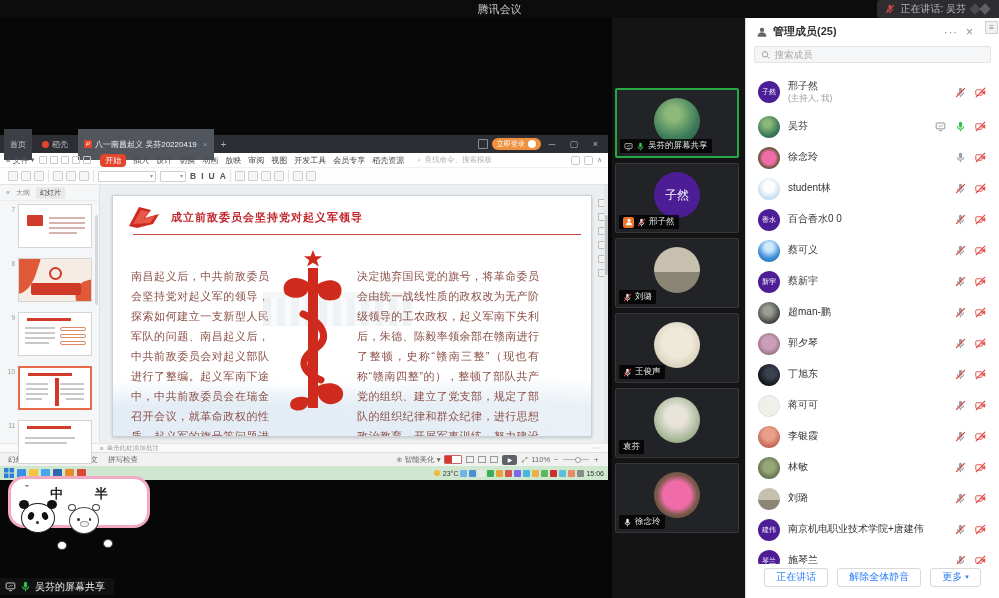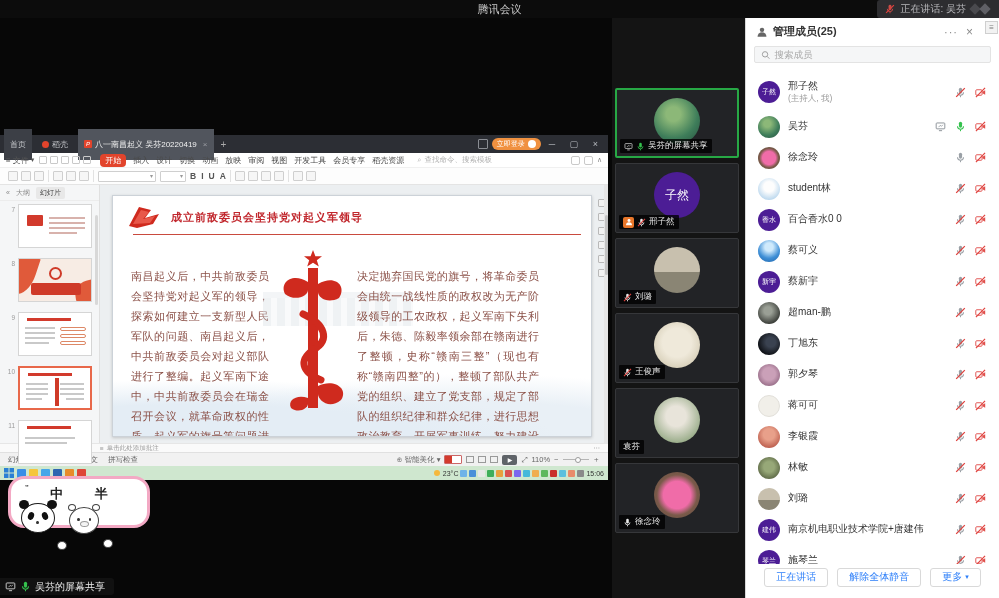--- a/index.html
+++ b/index.html
@@ -758,42 +758,42 @@
             <line x1="1.5" y1="12.5" x2="12.5" y2="1.5" stroke="#e0403c" stroke-width="1.6"></line>
           </svg>
           <svg width="11" height="11" viewBox="0 0 14 14">
             <rect x="1" y="3.5" width="8" height="7" rx="1.2" fill="none" stroke="#e0504c" stroke-width="1.2"></rect>
             <path d="M9.5 6.2 13 4v6l-3.5-2.2z" fill="#e0504c"></path>
             <line x1="1.2" y1="12.8" x2="12.8" y2="1.2" stroke="#e0403c" stroke-width="1.5"></line>
           </svg>
         </div>
       </div>
       <div class="m-row">
+        <div class="m-avatar av-mauve"></div>
+        <div class="m-nameblock">
+          <span class="m-name">郭夕琴</span>
+        </div>
+        <div class="m-icons">
+          <svg width="11" height="11" viewBox="0 0 14 14">
+            <rect x="5" y="1" width="4" height="7.5" rx="2" fill="#9aa0a6"></rect>
+            <path d="M3.2 6.8a3.8 3.8 0 0 0 7.6 0" fill="none" stroke="#9aa0a6" stroke-width="1.3"></path>
+            <line x1="7" y1="10.8" x2="7" y2="13" stroke="#9aa0a6" stroke-width="1.3"></line>
+            <line x1="1.5" y1="12.5" x2="12.5" y2="1.5" stroke="#e0403c" stroke-width="1.6"></line>
+          </svg>
+          <svg width="11" height="11" viewBox="0 0 14 14">
+            <rect x="1" y="3.5" width="8" height="7" rx="1.2" fill="none" stroke="#e0504c" stroke-width="1.2"></rect>
+            <path d="M9.5 6.2 13 4v6l-3.5-2.2z" fill="#e0504c"></path>
+            <line x1="1.2" y1="12.8" x2="12.8" y2="1.2" stroke="#e0403c" stroke-width="1.5"></line>
+          </svg>
+        </div>
+      </div>
+      <div class="m-row">
         <div class="m-avatar av-black"></div>
         <div class="m-nameblock">
           <span class="m-name">丁旭东</span>
-        </div>
-        <div class="m-icons">
-          <svg width="11" height="11" viewBox="0 0 14 14">
-            <rect x="5" y="1" width="4" height="7.5" rx="2" fill="#9aa0a6"></rect>
-            <path d="M3.2 6.8a3.8 3.8 0 0 0 7.6 0" fill="none" stroke="#9aa0a6" stroke-width="1.3"></path>
-            <line x1="7" y1="10.8" x2="7" y2="13" stroke="#9aa0a6" stroke-width="1.3"></line>
-            <line x1="1.5" y1="12.5" x2="12.5" y2="1.5" stroke="#e0403c" stroke-width="1.6"></line>
-          </svg>
-          <svg width="11" height="11" viewBox="0 0 14 14">
-            <rect x="1" y="3.5" width="8" height="7" rx="1.2" fill="none" stroke="#e0504c" stroke-width="1.2"></rect>
-            <path d="M9.5 6.2 13 4v6l-3.5-2.2z" fill="#e0504c"></path>
-            <line x1="1.2" y1="12.8" x2="12.8" y2="1.2" stroke="#e0403c" stroke-width="1.5"></line>
-          </svg>
-        </div>
-      </div>
-      <div class="m-row">
-        <div class="m-avatar av-mauve"></div>
-        <div class="m-nameblock">
-          <span class="m-name">郭夕琴</span>
         </div>
         <div class="m-icons">
           <svg width="11" height="11" viewBox="0 0 14 14">
             <rect x="5" y="1" width="4" height="7.5" rx="2" fill="#9aa0a6"></rect>
             <path d="M3.2 6.8a3.8 3.8 0 0 0 7.6 0" fill="none" stroke="#9aa0a6" stroke-width="1.3"></path>
             <line x1="7" y1="10.8" x2="7" y2="13" stroke="#9aa0a6" stroke-width="1.3"></line>
             <line x1="1.5" y1="12.5" x2="12.5" y2="1.5" stroke="#e0403c" stroke-width="1.6"></line>
           </svg>
           <svg width="11" height="11" viewBox="0 0 14 14">
             <rect x="1" y="3.5" width="8" height="7" rx="1.2" fill="none" stroke="#e0504c" stroke-width="1.2"></rect>

